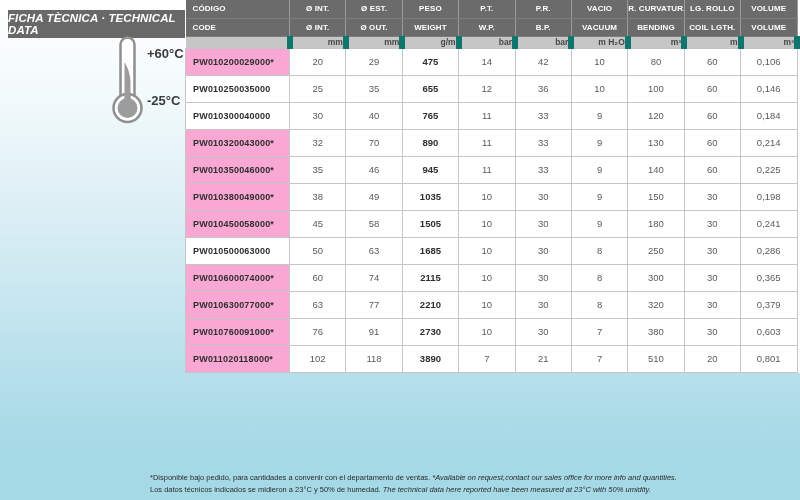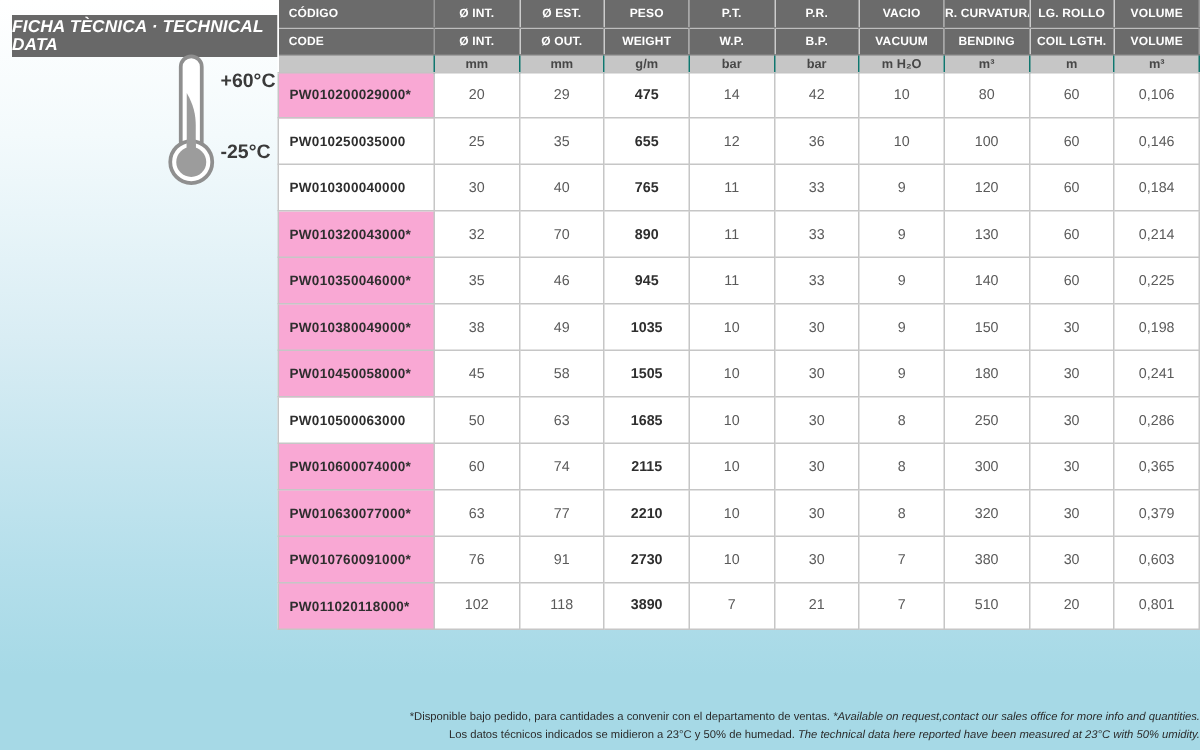--- a/index.html
+++ b/index.html
@@ -11,49 +11,49 @@
   .title-bar {
     position:absolute; left:8px; top:10px; width:177px; height:28px;
     background:#686868; color:#ffffff; font-weight:bold; font-size:11.5px;
     display:flex; align-items:center; justify-content:center; letter-spacing:0.1px;font-style:italic;
   }
   .thermo { position:absolute; left:108px; top:36px; }
   .temp-max { position:absolute; left:147px; top:46px; font-size:13px; font-weight:bold; color:#3a3a3a; }
   .temp-min { position:absolute; left:147px; top:93px; font-size:13px; font-weight:bold; color:#3a3a3a; }
 
   table.data {
-    position:absolute; left:185px; top:0; width:615px; height:420px;
+    position:absolute; left:185px; top:0; width:615px; height:373px;
     border-collapse:collapse; table-layout:fixed; background:#ffffff;
   }
   col.c-code { width:104px; }
   th, td { padding:0; font-weight:normal; }
   tr.head-r { height:18px; }
   tr.units-r { height:12px; }
   .head-cell {
     background:#6b6b6b; color:#ffffff; font-size:8px; font-weight:bold;
     text-align:center; border-right:1px solid #9a9a9a; border-bottom:1px solid #7d7d7d;
     letter-spacing:0.1px; overflow:hidden; white-space:nowrap;
   }
   .head-cell.first { text-align:left; padding-left:7px; }
   .unit-cell {
     background:#c6c6c6; color:#474747; font-size:8.5px; font-weight:bold;
-    text-align:center; border-right:1px solid #0f766e; border-bottom:1px solid #c4c4c4;
+    text-align:right; border-right:6px solid #0f766e; border-bottom:1px solid #c4c4c4;
   }
   td.code {
     font-size:9px; font-weight:bold; color:#2e2e2e; text-align:left; padding-left:7px;
     border:1px solid #c6c6c6; letter-spacing:0.2px; white-space:nowrap;
   }
   td.code.hl { background:#f9a8d4; }
   td.val {
     font-size:9.5px; color:#5a5a5a; text-align:center; border:1px solid #c6c6c6;
   }
   td.val.w { font-weight:bold; color:#2e2e2e; }
 
   .footer {
-    position:absolute; left:150px; top:472px; width:650px; text-align:right;
+    position:absolute; left:150px; top:472px; width:650px; text-align:left;
     font-size:7.5px; color:#2b2b2b; line-height:11.5px;
   }
   .footer .en { font-style:italic; }
 </style>
 </head>
 <body>
 
 <div class="page">
 
   <div class="title-bar">FICHA TÈCNICA · TECHNICAL DATA</div>

